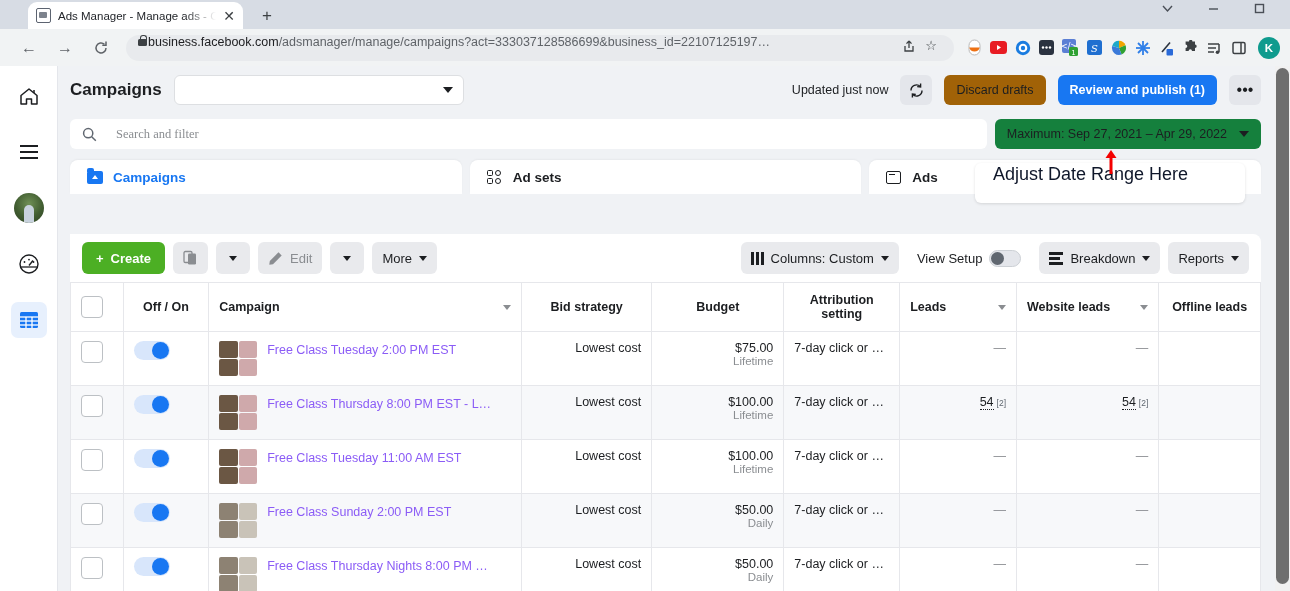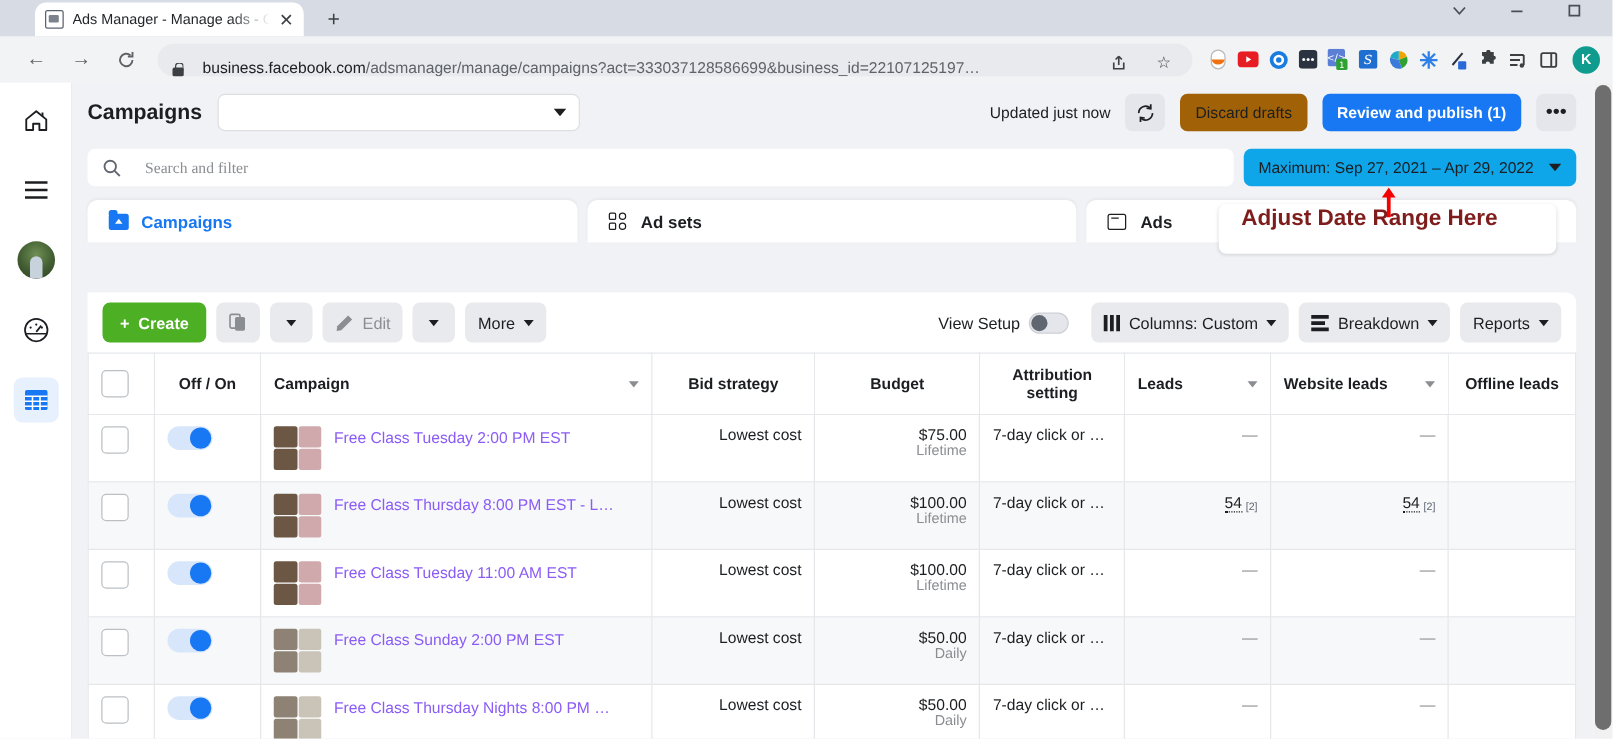--- a/index.html
+++ b/index.html
@@ -51,21 +51,21 @@
 
   .omnibar {
     position:absolute; left:0; top:29px; width:1290px; height:37px;
     background:#f1f3f4; display:flex; align-items:center;
   }
   .navbtn { width:30px; height:30px; margin-left:6px; display:flex;
             align-items:center; justify-content:center; color:#5f6368; font-size:16px; }
   .navbtn.first{ margin-left:14px; }
   .urlbox {
     flex:1 1 auto; height:26px; background:#e8eaed; border-radius:13px;
-    margin:0 10px 0 10px; display:flex; align-items:flex-end; padding:0 12px; gap:15px;
+    margin:0 10px 0 10px; display:flex; align-items:flex-start; padding:0 12px; gap:1px;
     max-width:845px;
   }
   .lock { width:9px; height:11px; position:relative; flex:0 0 auto;}
   .lock::before{content:"";position:absolute;left:0;bottom:0;width:9px;height:6.5px;background:#3c4043;border-radius:1.5px;}
   .lock::after{content:"";position:absolute;left:2px;top:0;width:5px;height:6px;border:1.5px solid #3c4043;border-bottom:none;border-radius:3px 3px 0 0;}
   .url-text{font-size:12.5px;color:#202124;white-space:nowrap;overflow:hidden;flex:1 1 auto;}
   .url-text .dim{color:#5f6368;}
   .urlicon{width:22px;height:22px;display:flex;align-items:center;justify-content:center;color:#3c4043;font-size:13px;flex:0 0 auto;}
   .ext-row{display:flex;align-items:center;gap:3px;padding-right:6px;}
   .ext{width:21px;height:21px;display:flex;align-items:center;justify-content:center;border-radius:4px;}
@@ -135,21 +135,21 @@
   }
   .btn.primary{background:#1877f2;color:#fff;font-weight:bold;}
 
   .searchrow{ height:40px; display:flex; align-items:center; padding:0 14px 0 12px; gap:8px; }
   .searchbox{
     flex:1 1 auto;height:30px;background:#fff;border-radius:6px;display:flex;align-items:center;
     padding:0 12px;gap:19px;font-family:Liberation Serif, serif;
   }
   .search-ph{font-size:12.5px;color:#8a8d91;}
   .daterange{
-    height:30px;background:#0ea5e9;border-radius:6px;display:flex;align-items:center;
+    height:30px;background:#15803d;border-radius:6px;display:flex;align-items:center;
     padding:0 12px;gap:12px;font-size:12.5px;color:#1c1e21;
   }
 
   
   .tabsrow{
     height:40px;display:flex;align-items:flex-end;padding:0 14px 0 12px;gap:8px;position:relative;
   }
   .uitab{
     flex:1 1 0;height:34px;background:#fff;border-radius:8px 8px 0 0;
     display:flex;align-items:center;padding-left:16px;gap:10px;font-size:13.5px;font-weight:bold;color:#1c1e21;
@@ -164,21 +164,21 @@
   .folder-ico::after{content:"";position:absolute;left:5.5px;top:4.5px;width:0;height:0;
      border-left:3px solid transparent;border-right:3px solid transparent;border-bottom:4.5px solid #fff;}
   .grid-ico{display:grid;grid-template-columns:6px 6px;grid-template-rows:6px 6px;gap:2.5px;}
   .grid-ico i{border:1.4px solid #1c1e21;border-radius:1.5px;display:block;}
   .grid-ico i.dot{border-radius:50%;}
   .ad-ico{width:15px;height:13px;border:1.5px solid #1c1e21;border-radius:2px;position:relative;}
   .ad-ico::after{content:"";position:absolute;left:2px;top:2px;width:6px;height:1.5px;background:#1c1e21;}
 
   
   .annot{
-    position:absolute; right:26px; top:2px; font-size:18px; font-weight:bold; color:#7f1d1d;
+    position:absolute; right:26px; top:2px; font-size:18px; font-weight:normal; color:#0f172a;
     white-space:nowrap; z-index:30;
   }
   .annot-arrow{
     position:absolute; z-index:30; left:1105px; top:150px; width:12px; height:24px;
   }
 
   
   .card{
     position:absolute;left:12px;right:14px;top:168px;bottom:0;background:#fff;border-radius:0 8px 0 0;
   }
@@ -219,21 +219,21 @@
   .switch::after{content:"";position:absolute;right:1px;top:1px;width:17px;height:17px;border-radius:50%;background:#1877f2;}
   .camp-cell{display:flex;align-items:flex-start;gap:10px;}
   .thumb{width:38px;flex:0 0 auto;display:flex;flex-direction:column;gap:1px;}
   .thumb .strip{display:flex;gap:1px;height:17px;}
   .thumb .strip span{flex:1 1 0;display:block;border-radius:2px;}
   .camp-link{
     color:#8b5cf6;font-size:12.5px;line-height:17px;white-space:nowrap;overflow:hidden;
     text-overflow:ellipsis;flex:1 1 auto;padding-top:1px;
   }
   .dash{color:#8a8d91;}
-  .metric{display:inline-flex;align-items:flex-end;gap:3px;}
+  .metric{display:inline-flex;align-items:center;gap:3px;}
   .metric .v{border-bottom:1px dotted #1c1e21;}
   .metric sup{font-size:8.5px;color:#606770;}
 </style>
 </head>
 <body>
 
 <div id="app">
 
   <div class="chrome-top">
     <div class="tab">
@@ -503,32 +503,32 @@
             <span>Edit</span>
           </div>
           <div class="tb-btn">
             <span class="caret sm"></span>
           </div>
           <div class="tb-btn dark">
             <span>More</span>
             <span class="caret sm"></span>
           </div>
           <span class="spacer"></span>
-          <div class="tb-btn dark" style="background:transparent;">
-            <span>View Setup</span>
-            <span class="toggle"></span>
-          </div>
           <div class="tb-btn dark">
             <span class="cols-ico">
                 <i style="height:13px"></i>
                 <i style="height:13px"></i>
                 <i style="height:13px"></i>
               </span>
             <span>Columns: Custom</span>
             <span class="caret sm"></span>
+          </div>
+          <div class="tb-btn dark" style="background:transparent;">
+            <span>View Setup</span>
+            <span class="toggle"></span>
           </div>
           <div class="tb-btn dark">
             <span class="brk-ico">
                 <i style="width:14px"></i>
                 <i style="width:11px"></i>
                 <i style="width:14px"></i>
               </span>
             <span>Breakdown</span>
             <span class="caret sm"></span>
           </div>

